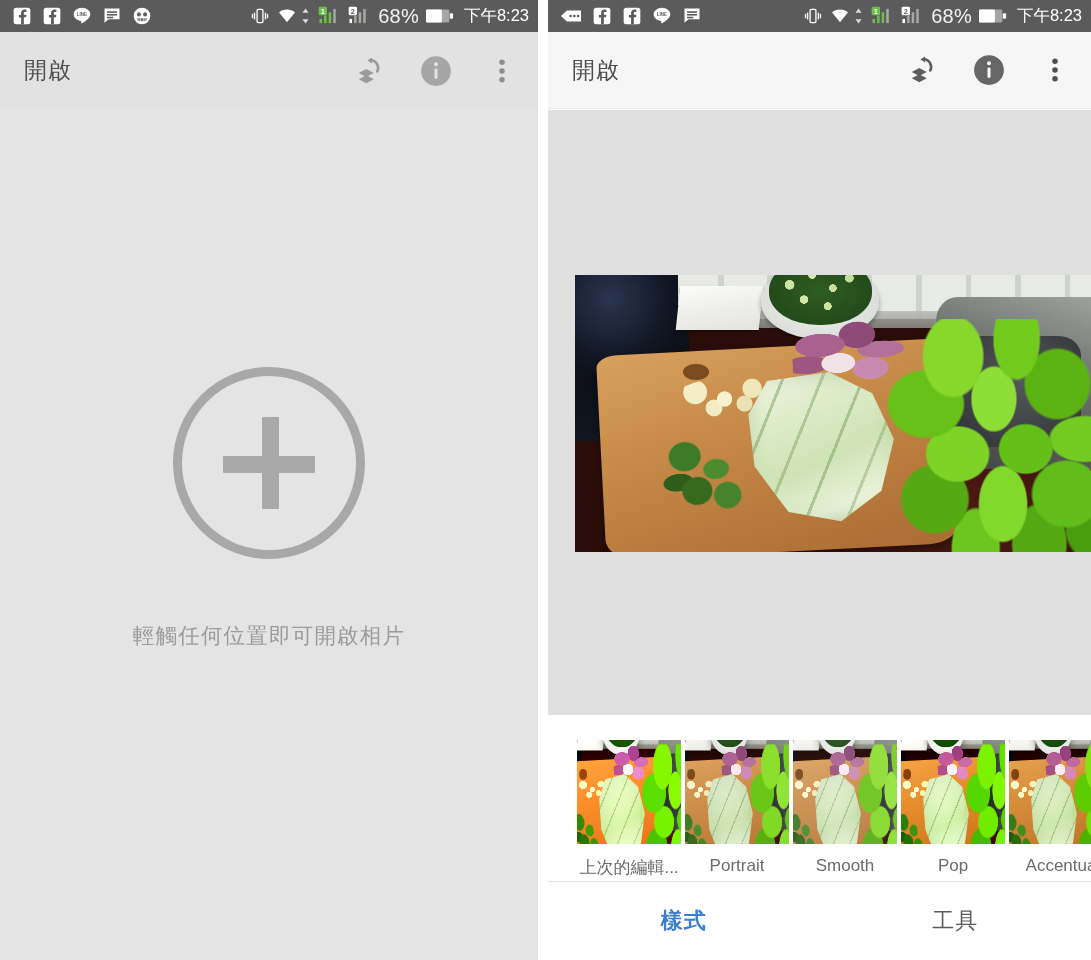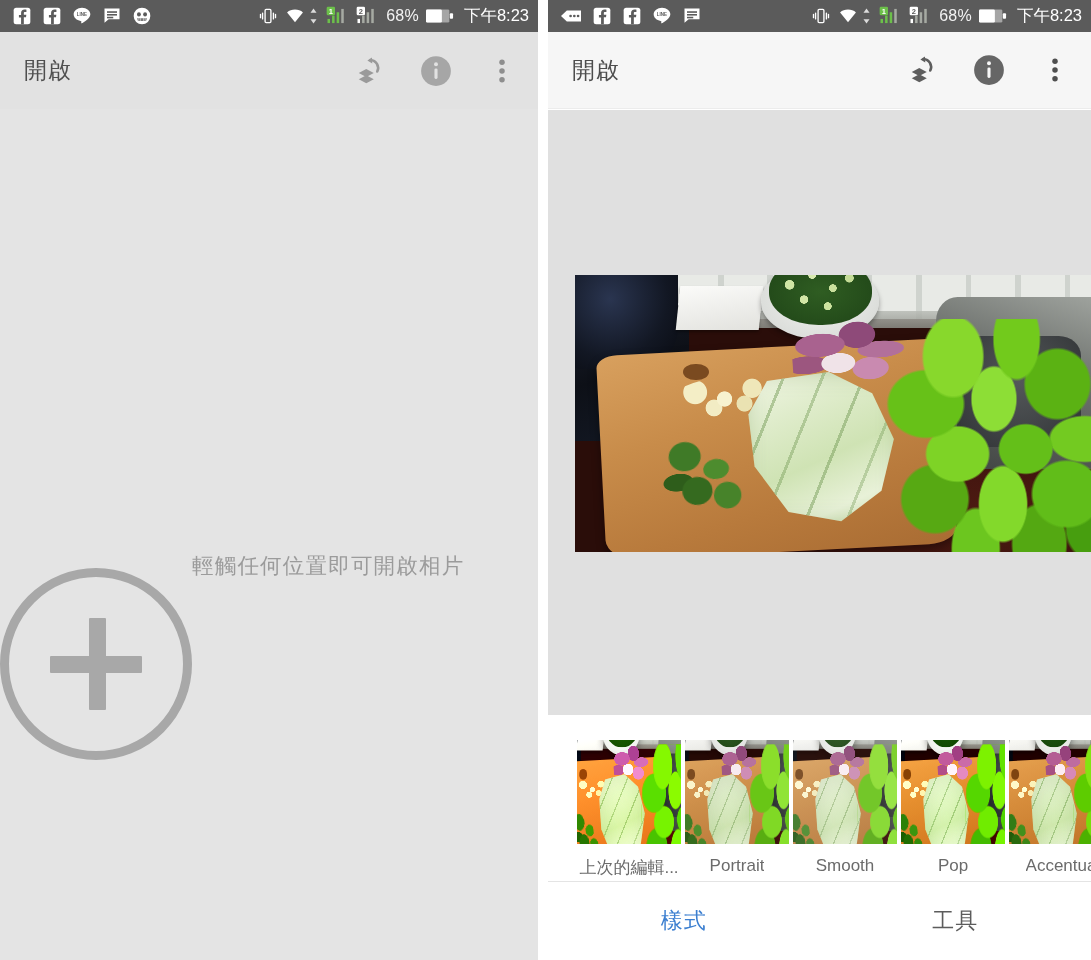--- a/index.html
+++ b/index.html
@@ -18,36 +18,36 @@
   .panel-right { width: 543px; background:#ffffff; }
 
   
   .statusbar {
     height: 32px; background: #5b5b5b; display: flex; align-items: center;
     padding: 0 9px 0 12px; gap: 0;
   }
   .sb-left  { display:flex; align-items:center; gap:10px; flex:0 0 auto; }
   .sb-right { display:flex; align-items:center; gap:7px; margin-left:auto; }
   .sb-icon { width:20px; height:20px; display:block; }
-  .sb-text { color:#f2f2f2; font-size:16px; letter-spacing:.2px; white-space:nowrap; }
+  .sb-text { color:#f2f2f2; font-size:20px; letter-spacing:.2px; white-space:nowrap; }
   .sb-time { color:#ffffff; font-size:16.5px; white-space:nowrap; padding-left:3px; }
 
   
   .toolbar { height:77px; display:flex; align-items:center; padding:0 16px 0 24px;gap:44px; }
   .tb-left  { background:#e2e2e2; }
   .tb-right { background:#f6f6f6; border-bottom:1px solid #ececec; }
   .tb-title { font-size:23px; color:#4d4d4d; letter-spacing:1px; }
   .tb-title.dim { color:#4f4f4f; }
   .tb-actions { margin-left:auto; display:flex; align-items:center; gap:26px; }
   .tb-btn { display:flex; align-items:center; justify-content:center; width:40px; height:40px; }
 
   
   .empty-body {
     position:absolute; top:109px; left:0; right:0; bottom:0;
-    background:#e4e4e4; display:flex; flex-direction:row;
+    background:#e4e4e4; display:flex; flex-direction:column;
     align-items:center; justify-content:flex-start;
   }
   .plus-circle {
     margin-top:258px; width:192px; height:192px; border-radius:50%;
     border:9px solid #a8a8a8; position:relative;
   }
   .plus-circle::before, .plus-circle::after {
     content:""; position:absolute; background:#a8a8a8; border-radius:1px;
   }
   .plus-circle::before { width:92px; height:17px; left:41px; top:79.5px; }
@@ -190,21 +190,21 @@
     max-width:108px; overflow:hidden; text-overflow:clip;
   }
 
   
   .tabbar {
     position:absolute; left:0; bottom:0; width:543px; height:79px;
     background:#ffffff; border-top:1px solid #e4e4e4;
     display:flex; align-items:center;
   }
   .tab { flex:1; text-align:center; font-size:22px; color:#5c5c5c; letter-spacing:1px; }
-  .tab.active { color:#3c7fd0; }
+  .tab.active { color:#3c7fd0;font-weight:bold; }
 </style>
 </head>
 <body>
 
 <div class="screens">
 
   <div class="panel panel-left">
 
     <div class="statusbar">
       <div class="sb-left">

